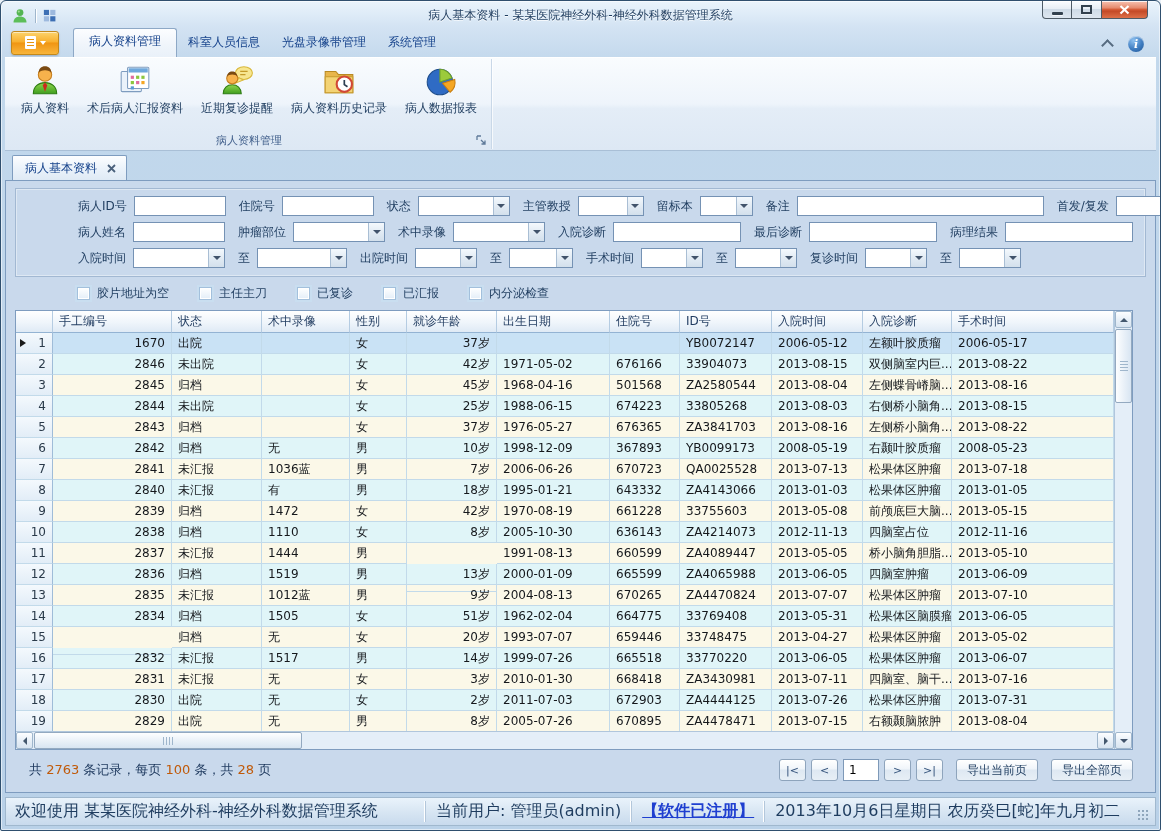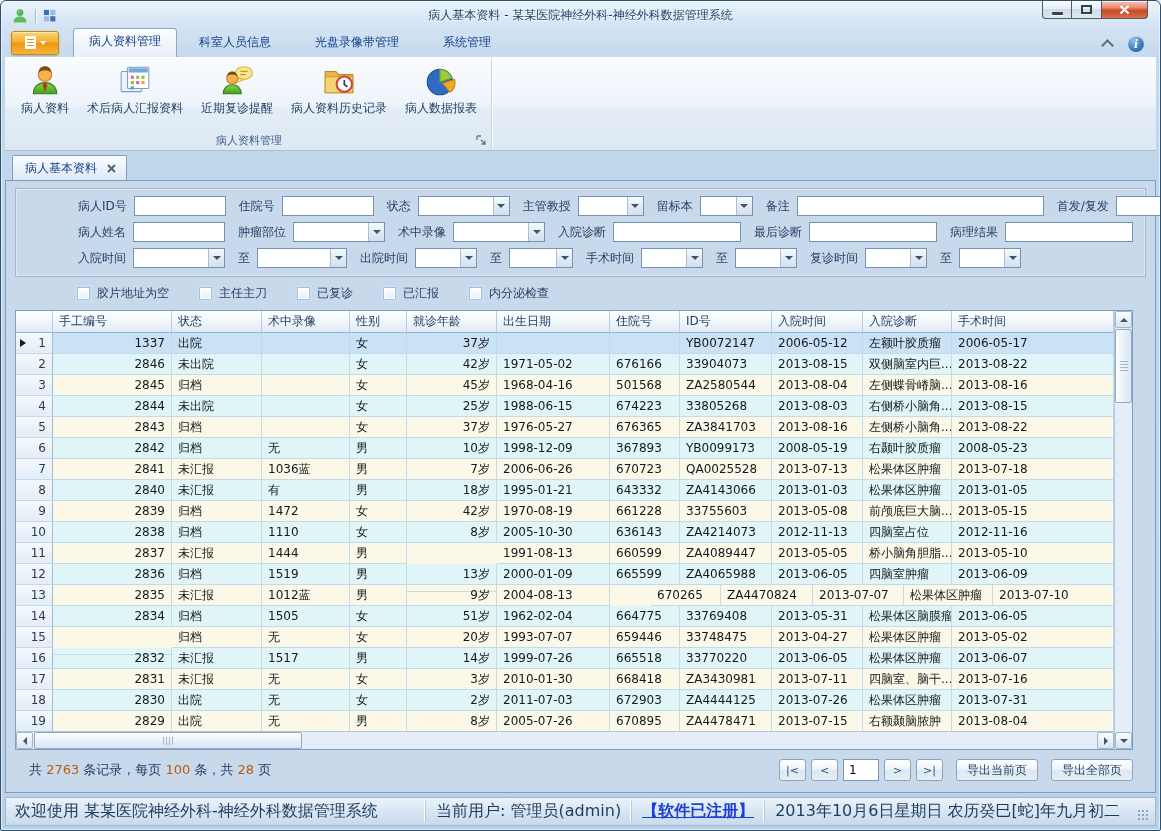--- a/index.html
+++ b/index.html
@@ -29,21 +29,21 @@
   .tabstrip{height:27px;flex:0 0 auto;display:flex;align-items:flex-end;padding:0 12px 0 6px;position:relative;}
   .app-btn{width:46px;height:22px;margin:0 14px 2px 0;border-radius:3px;border:1px solid #C2881B;align-self:center;
     background:linear-gradient(#FCD36C,#F8B02E 45%,var(--app-button-orange,#F09512) 50%,#F8B53B);
     display:flex;align-items:center;justify-content:center;gap:4px;
     box-shadow:inset 0 1px 0 rgba(255,255,255,.55),0 1px 2px rgba(0,0,0,.2);}
   .menu-glyph{width:11px;height:13px;background:#fff;border-radius:1px;position:relative;}
   .menu-glyph:before{content:"";position:absolute;left:2px;right:2px;top:3px;height:1px;background:#E8940F;
     box-shadow:0 3px 0 #E8940F,0 6px 0 #E8940F;}
   .caret-down{width:0;height:0;border-left:3px solid transparent;border-right:3px solid transparent;border-top:4px solid #fff;}
   #ribbon-tabs{display:flex;height:100%;align-items:flex-end;}
-  .rtab{padding:5px 22px 6px;font-size:12px;color:#15428B;white-space:nowrap;}
+  .rtab{padding:5px 11px 6px;font-size:12px;color:#15428B;white-space:nowrap;}
   .rtab.active{background:linear-gradient(#FCFDFF,#F0F5FB 55%,#E9F1F9);border:1px solid #8DA8C6;border-bottom:none;
     border-radius:3px 3px 0 0;padding:4px 15px 7px;}
   .tabstrip-right{margin-left:auto;display:flex;align-items:center;gap:16px;padding-bottom:5px;}
   .chev{width:7px;height:7px;border-top:2px solid #566B80;border-right:2px solid #566B80;transform:rotate(-45deg);margin-top:3px;}
   .info-circle{width:16px;height:16px;border-radius:50%;color:#fff;font-size:11px;font-weight:bold;font-style:italic;
     display:flex;align-items:center;justify-content:center;font-family:"DejaVu Serif","Liberation Serif",serif;
     background:radial-gradient(circle at 35% 28%,#8CC0F0,#3E7CC0 55%,#1F5595);box-shadow:inset 0 1px 1px rgba(255,255,255,.6);}
   
   .ribbon{height:90px;flex:0 0 auto;display:flex;padding:1px 2px;
     background:linear-gradient(#F9FCFE,#EEF4FB 50%,#E4EDF7 55%,#DDE8F4);
@@ -502,21 +502,21 @@
             <span class="gh" style="width: 91px;">入院时间</span>
             <span class="gh" style="width: 89px;">入院诊断</span>
             <span class="gh" style="width: 100px; flex: 1 1 0%;">手术时间</span>
           </div>
         <div id="grid-body" class="gbody">
             <div class="grow sel">
               <span class="gc ind">
                 <i class="rowarrow"></i>
                 <span class="rownum">1</span>
               </span>
-              <span class="gc r" title="2847" style="width: 119px;">1337</span>
+              <span class="gc r" title="2847" style="width: 119px;">1670</span>
               <span class="gc" title="出院" style="width: 90px;">出院</span>
               <span class="gc" title="" style="width: 88px;"></span>
               <span class="gc" title="女" style="width: 57px;">女</span>
               <span class="gc r" title="37岁" style="width: 90px;">37岁</span>
               <span class="gc" title="" style="width: 113px;"></span>
               <span class="gc" title="" style="width: 70px;"></span>
               <span class="gc" title="YB0072147" style="width: 92px;">YB0072147</span>
               <span class="gc" title="2006-05-12" style="width: 91px;">2006-05-12</span>
               <span class="gc" title="左额叶胶质瘤" style="width: 89px;">左额叶胶质瘤</span>
               <span class="gc" title="2006-05-17" style="width: 100px; flex: 1 1 0%;">2006-05-17</span>
@@ -700,21 +700,21 @@
             <div class="grow cream">
               <span class="gc ind">
                 <span class="rownum">13</span>
               </span>
               <span class="gc r" title="2835" style="width: 119px;">2835</span>
               <span class="gc" title="未汇报" style="width: 90px;">未汇报</span>
               <span class="gc" title="1012蓝" style="width: 88px;">1012蓝</span>
               <span class="gc" title="男" style="width: 57px;">男</span>
               <span class="gc r" title="9岁" style="width: 90px;">9岁</span>
               <span class="gc" title="2004-08-13" style="width: 113px;">2004-08-13</span>
-              <span class="gc" title="670265" style="width: 70px; margin-left: 41px;">670265</span>
+              <span class="gc" title="670265" style="width: 70px;">670265</span>
               <span class="gc" title="ZA4470824" style="width: 92px;">ZA4470824</span>
               <span class="gc" title="2013-07-07" style="width: 91px;">2013-07-07</span>
               <span class="gc" title="松果体区肿瘤" style="width: 89px;">松果体区肿瘤</span>
               <span class="gc" title="2013-07-10" style="width: 100px; flex: 1 1 0%;">2013-07-10</span>
             </div>
             <div class="grow cyan">
               <span class="gc ind">
                 <span class="rownum">14</span>
               </span>
               <span class="gc r" title="2834" style="width: 119px;">2834</span>

